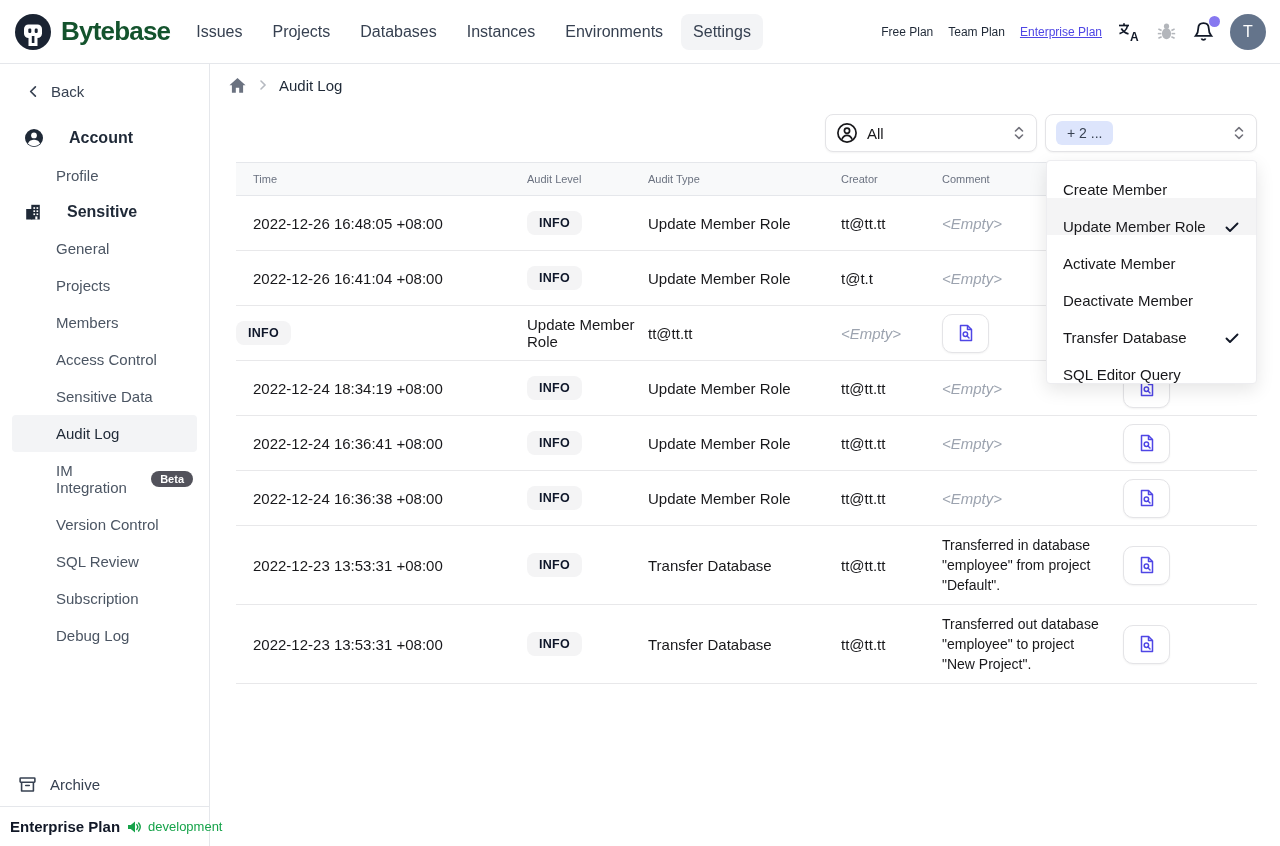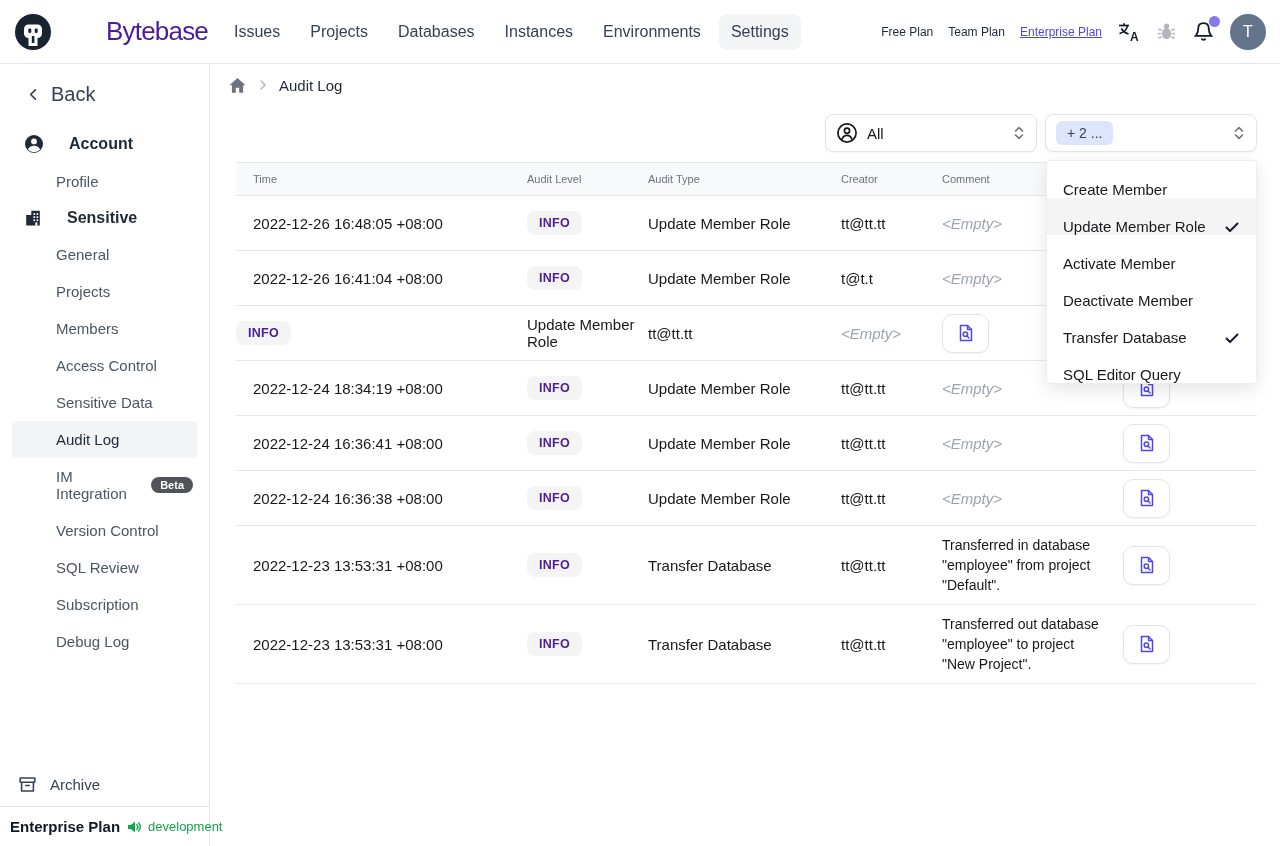--- a/index.html
+++ b/index.html
@@ -10,40 +10,40 @@
   }
   svg { display:block; }
 
   
   .topbar {
     position:absolute; top:0; left:0; right:0; height:64px; background:#fff;
     border-bottom:1px solid #e5e7eb; display:flex; align-items:center;
     padding:0 14px; z-index:10;
   }
   .brand { display:flex; align-items:center; gap:9px; cursor:pointer; }
-  .brand-name { font-size:26px; font-weight:normal; color:#4c1d95; letter-spacing:-0.8px;margin-left:45px; }
+  .brand-name { font-size:26px; font-weight:bold; color:#14532d; letter-spacing:-0.8px; }
   .nav-links { display:flex; align-items:center; gap:6px; margin-left:14px; }
   .nav-link { font-size:16px; color:#374151; padding:9px 12px; border-radius:8px; cursor:pointer; white-space:nowrap; }
   .nav-link.active { background:#f3f4f6; }
   .topbar-right { margin-left:auto; display:flex; align-items:center; gap:15px; }
   .plan-link { font-size:12px; color:#1f2937; cursor:pointer; white-space:nowrap; }
   .plan-link.enterprise { color:#4f46e5; text-decoration:underline; }
   .icon-btn { position:relative; cursor:pointer; display:flex; align-items:center; }
   .notif-dot { position:absolute; top:-4px; right:-5px; width:11px; height:11px; border-radius:50%; background:#8678f0; }
   .avatar { width:36px; height:36px; border-radius:50%; background:#64748b; color:#fff;
     display:flex; align-items:center; justify-content:center; font-size:16px; cursor:pointer; }
 
   
   .sidebar {
     position:absolute; top:64px; left:0; bottom:0; width:210px; background:#fff;
     border-right:1px solid #e5e7eb; display:flex; flex-direction:column; z-index:5;
   }
   .side-top { flex:1; overflow:hidden; padding-top:12px; }
   .side-back { display:flex; align-items:center; gap:10px; padding:7px 16px 7px 26px;
-    font-size:20px; color:#374151; margin-bottom:12px; cursor:pointer; }
+    font-size:15px; color:#374151; margin-bottom:12px; cursor:pointer; }
   .side-section-title { display:flex; align-items:center; gap:25px; padding:9px 16px 9px 24px;
     font-size:16px; font-weight:600; color:#1f2937; }
   .side-item { padding:10px 16px 10px 56px; font-size:15px; color:#4b5563;
     display:flex; align-items:center; gap:8px; cursor:pointer; }
   .side-item.active { background:#f3f4f6; border-radius:4px; margin:0 12px; padding-left:44px; color:#1f2937; }
   .beta-badge { background:#52525b; color:#fff; font-size:11px; font-weight:600;
     padding:2px 9px; border-radius:999px; }
   .side-archive { display:flex; align-items:center; gap:13px; padding:10px 16px 12px 18px;
     font-size:15px; color:#374151; cursor:pointer; }
   .side-plan { border-top:1px solid #e5e7eb; height:40px; display:flex; align-items:center;
@@ -65,21 +65,21 @@
   .select-caret { margin-left:auto; }
   .pill { background:#dde5fc; color:#374151; font-size:14px; padding:4px 11px; border-radius:6px; }
 
   
   .audit-table { position:absolute; left:26px; right:23px; top:98px; }
   .t-head, .t-row { display:grid; grid-template-columns:291px 121px 193px 101px 181px 1fr; align-items:center; }
   .t-head { height:34px; background:#f8f9fa; border-top:1px solid #e5e7eb;
     border-bottom:1px solid #e5e7eb; font-size:11px; color:#6b7280; font-weight:500; }
   .t-row { min-height:55px; border-bottom:1px solid #e8e8ea; font-size:15px; color:#18181b; background:#fff; }
   .c-time { padding-left:17px; white-space:nowrap; }
-  .level-badge { display:inline-block; background:#f4f4f5; color:#4c1d95; font-size:12.5px;
+  .level-badge { display:inline-block; background:#f4f4f5; color:#0f172a; font-size:12.5px;
     font-weight:600; padding:5px 12px; border-radius:8px; letter-spacing:0.3px; }
   .c-comment.empty { color:#9ca3af; font-style:italic; }
   .c-comment.note { font-size:14px; line-height:20px; padding:9px 14px 9px 0; }
   .action-btn { width:47px; height:39px; border:1px solid #e4e4e7; border-radius:10px;
     background:#fff; display:flex; align-items:center; justify-content:center;
     box-shadow:0 1px 2px rgba(0,0,0,0.05); cursor:pointer; }
 
   
   .type-menu { position:absolute; left:1046px; top:160px; width:211px; background:#fff;
     border:1px solid #ededf0; border-radius:4px; box-shadow:0 6px 18px rgba(0,0,0,0.10);

